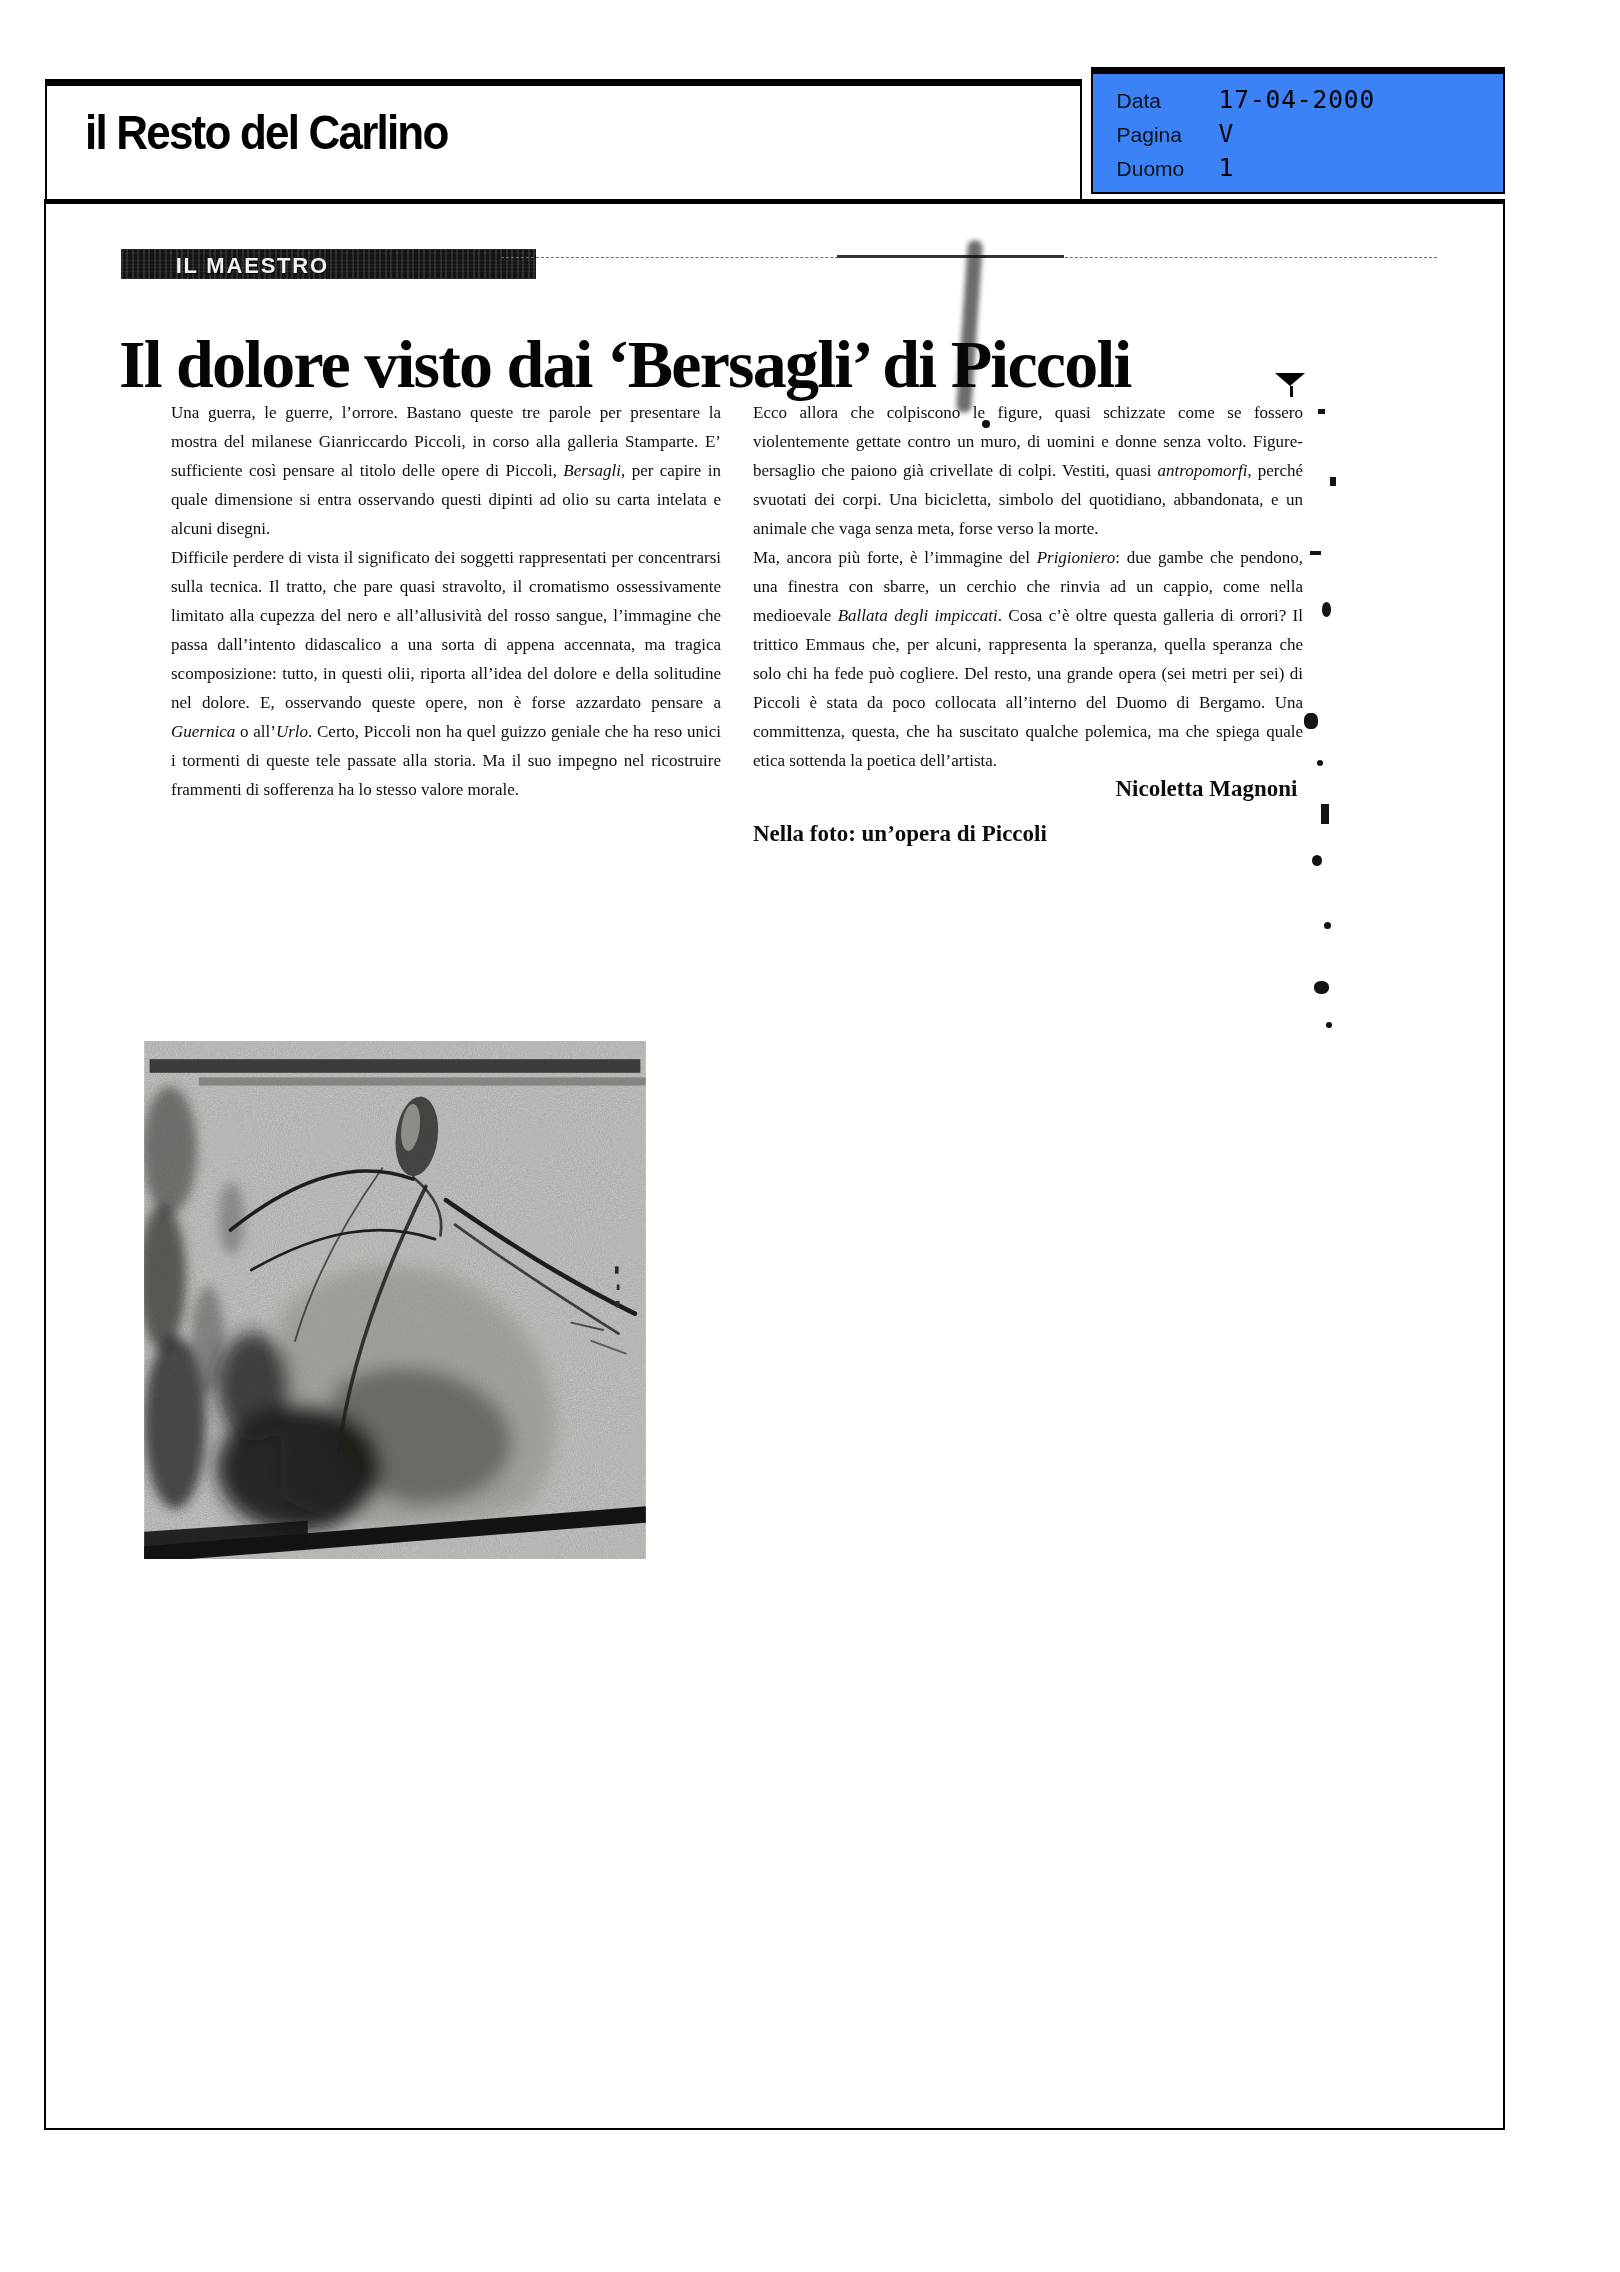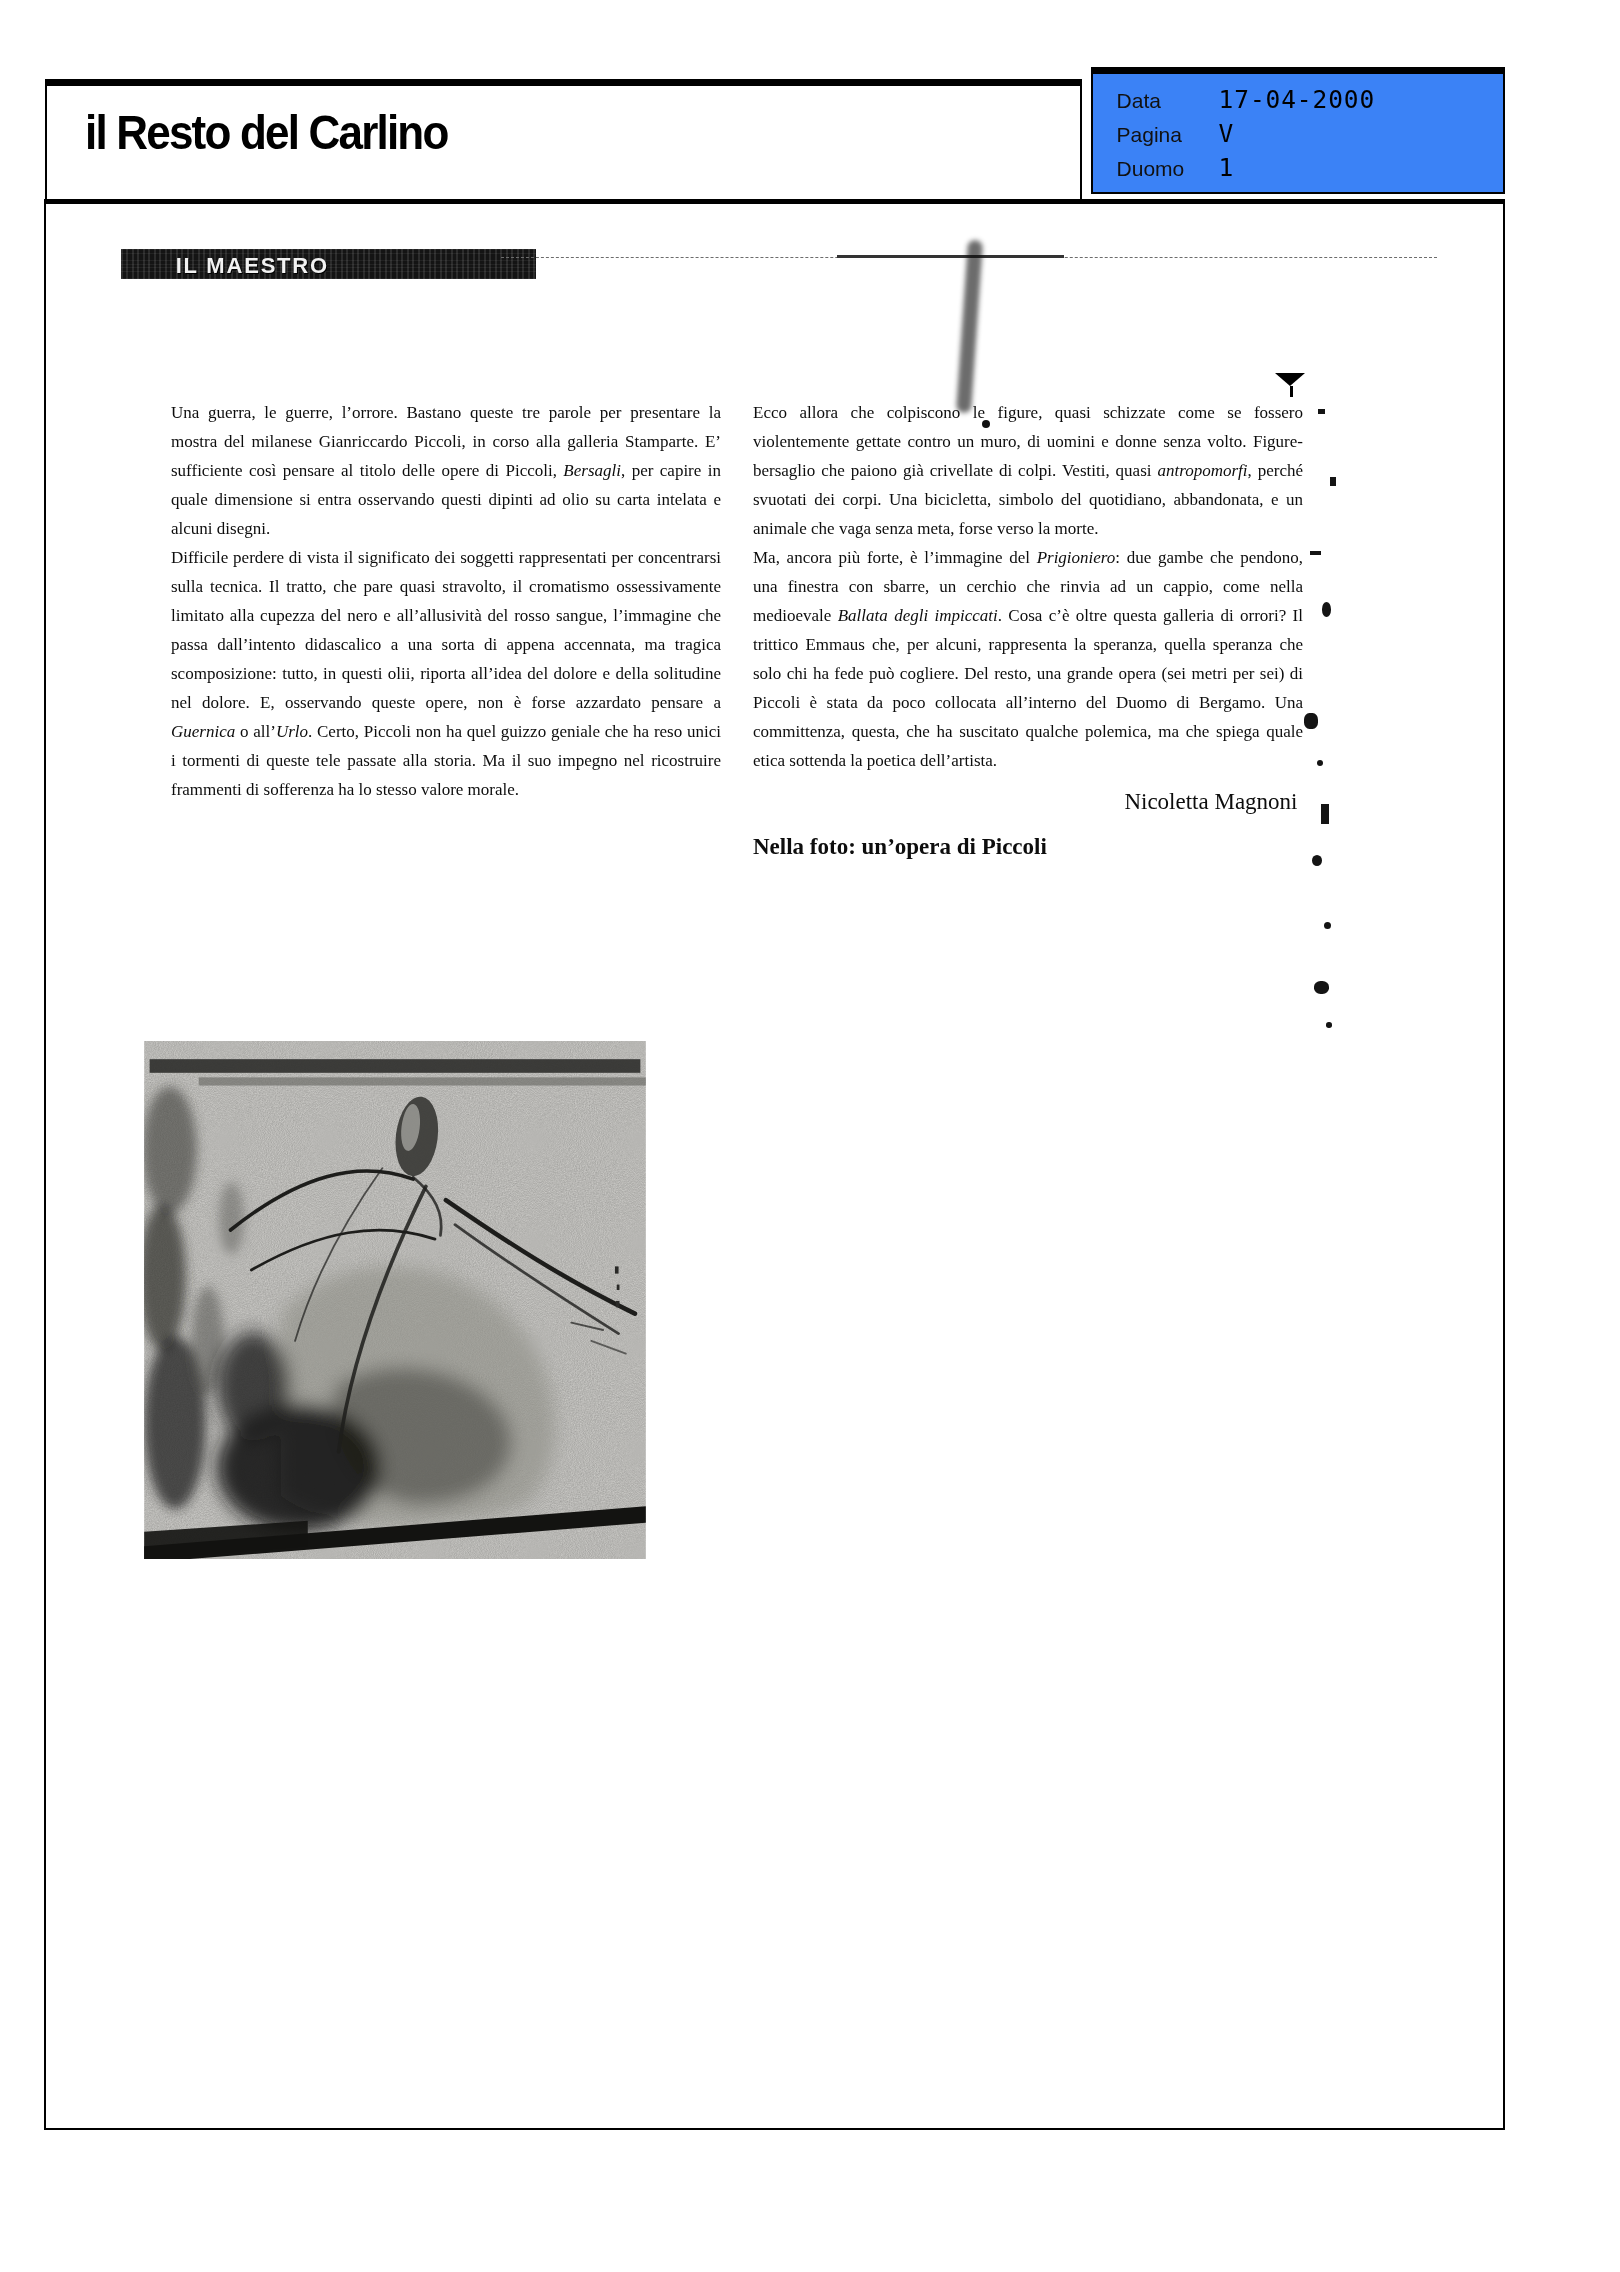--- a/index.html
+++ b/index.html
@@ -76,22 +76,22 @@
   .columns{
     position:absolute;left:125px;top:194px;width:1132px;
     display:flex;gap:32px;
   }
   .col{width:550px;}
   .col p{
     margin:0;font-size:17px;line-height:29px;
     text-align:justify;color:#0d0d0d;
   }
   .byline{
-    font-size:23px;font-weight:normal;text-align:right;
-    margin-top:14px;padding-right:5.5px;
+    font-size:23px;font-weight:bold;text-align:right;
+    margin-top:1px;padding-right:5.5px;
   }
   .photo-caption{
     font-size:23px;font-weight:bold;text-align:left;margin-top:19px;
   }
   
   .photo{
     position:absolute;left:98px;top:837px;width:502px;height:518px;
   }
   
   .ink-streak{
@@ -146,20 +146,21 @@
   </div>
 
   <div class="frame">
 
     <div class="kicker-band">
       <span class="kicker-text">IL MAESTRO</span>
     </div>
     <div class="kicker-dashes"></div>
     <div class="kicker-dash-solid"></div>
 
+    <h1 class="title">Il dolore visto dai ‘Bersagli’ di Piccoli</h1>
 
     <div class="columns">
       <div class="col">
           <p><span>Una guerra, le guerre, l’orrore. Bastano queste tre parole per presentare la mostra del milanese Gianriccardo Piccoli, in corso alla galleria Stamparte. E’ sufficiente così pensare al titolo delle opere di Piccoli, </span><i>Bersagli</i><span>, per capire in quale dimensione si entra osservando questi dipinti ad olio su carta intelata e alcuni disegni.</span></p>
           <p><span>Difficile perdere di vista il significato dei soggetti rappresentati per concentrarsi sulla tecnica. Il tratto, che pare quasi stravolto, il cromatismo ossessivamente limitato alla cupezza del nero e all’allusività del rosso sangue, l’immagine che passa dall’intento didascalico a una sorta di appena accennata, ma tragica scomposizione: tutto, in questi olii, riporta all’idea del dolore e della solitudine nel dolore. E, osservando queste opere, non è forse azzardato pensare a </span><i>Guernica</i><span> o all’</span><i>Urlo</i><span>. Certo, Piccoli non ha quel guizzo geniale che ha reso unici i tormenti di queste tele passate alla storia. Ma il suo impegno nel ricostruire frammenti di sofferenza ha lo stesso valore morale.</span></p>
         </div>
       <div class="col">
         <div>
             <p><span>Ecco allora che colpiscono le figure, quasi schizzate come se fossero violentemente gettate contro un muro, di uomini e donne senza volto. Figure-bersaglio che paiono già crivellate di colpi. Vestiti, quasi </span><i>antropomorfi</i><span>, perché svuotati dei corpi. Una bicicletta, simbolo del quotidiano, abbandonata, e un animale che vaga senza meta, forse verso la morte.</span></p>
             <p><span>Ma, ancora più forte, è l’immagine del </span><i>Prigioniero</i><span>: due gambe che pendono, una finestra con sbarre, un cerchio che rinvia ad un cappio, come nella medioevale </span><i>Ballata degli impiccati</i><span>. Cosa c’è oltre questa galleria di orrori? Il trittico Emmaus che, per alcuni, rappresenta la speranza, quella speranza che solo chi ha fede può cogliere. Del resto, una grande opera (sei metri per sei) di Piccoli è stata da poco collocata all’interno del Duomo di Bergamo. Una committenza, questa, che ha suscitato qualche polemica, ma che spiega quale etica sottenda la poetica dell’artista.</span></p>

